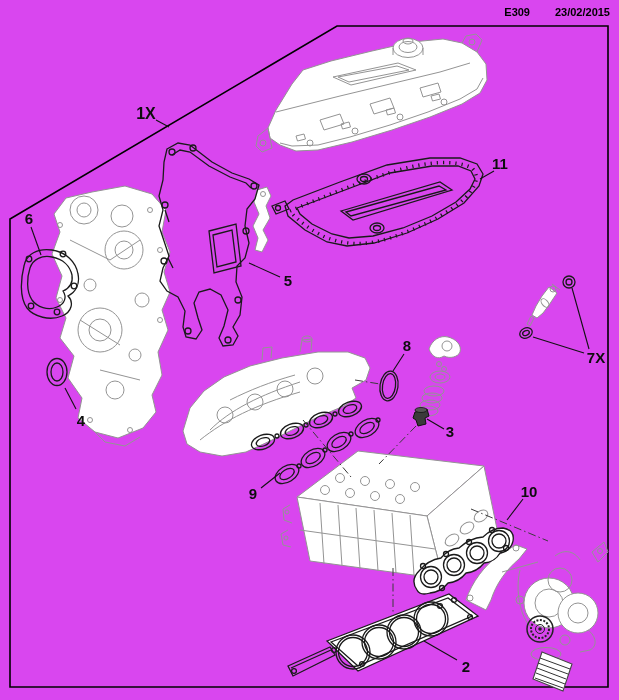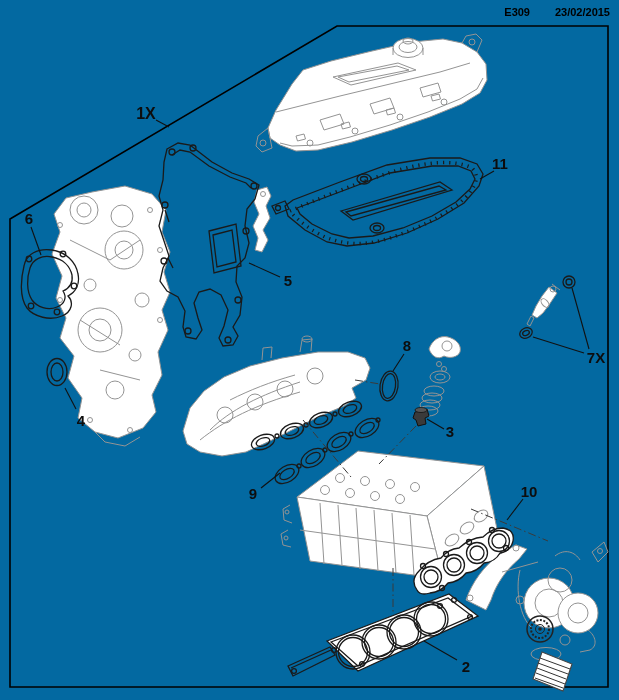--- a/index.html
+++ b/index.html
@@ -1,16 +1,16 @@
 <!DOCTYPE html>
 <html><head>
 <meta charset="utf-8">
 <style>
   html,body{margin:0;padding:0;background:#fff;}
-  .page{position:relative;width:619px;height:700px;background:#0369a1;overflow:hidden;
+  .page{position:relative;width:619px;height:700px;background:#d946ef;overflow:hidden;
         font-family:"Liberation Sans",sans-serif;}
   svg{display:block;}
   .hdr{font:bold 11px "Liberation Sans",sans-serif;fill:#000;}
   .callout{font:bold 15px "Liberation Sans",sans-serif;fill:#0d0d0d;}
   .callout-lg{font:bold 16px "Liberation Sans",sans-serif;fill:#0d0d0d;}
   .ref{stroke:#949494;fill:none;stroke-width:1;}
   .ref-f{stroke:#949494;fill:#ffffff;stroke-width:1;}
   .kit{stroke:#1a1a1a;fill:none;stroke-width:1.3;}
   .kit-f{stroke:#1a1a1a;fill:#ffffff;stroke-width:1.3;}
   .leader{stroke:#111;stroke-width:1.1;fill:none;}

